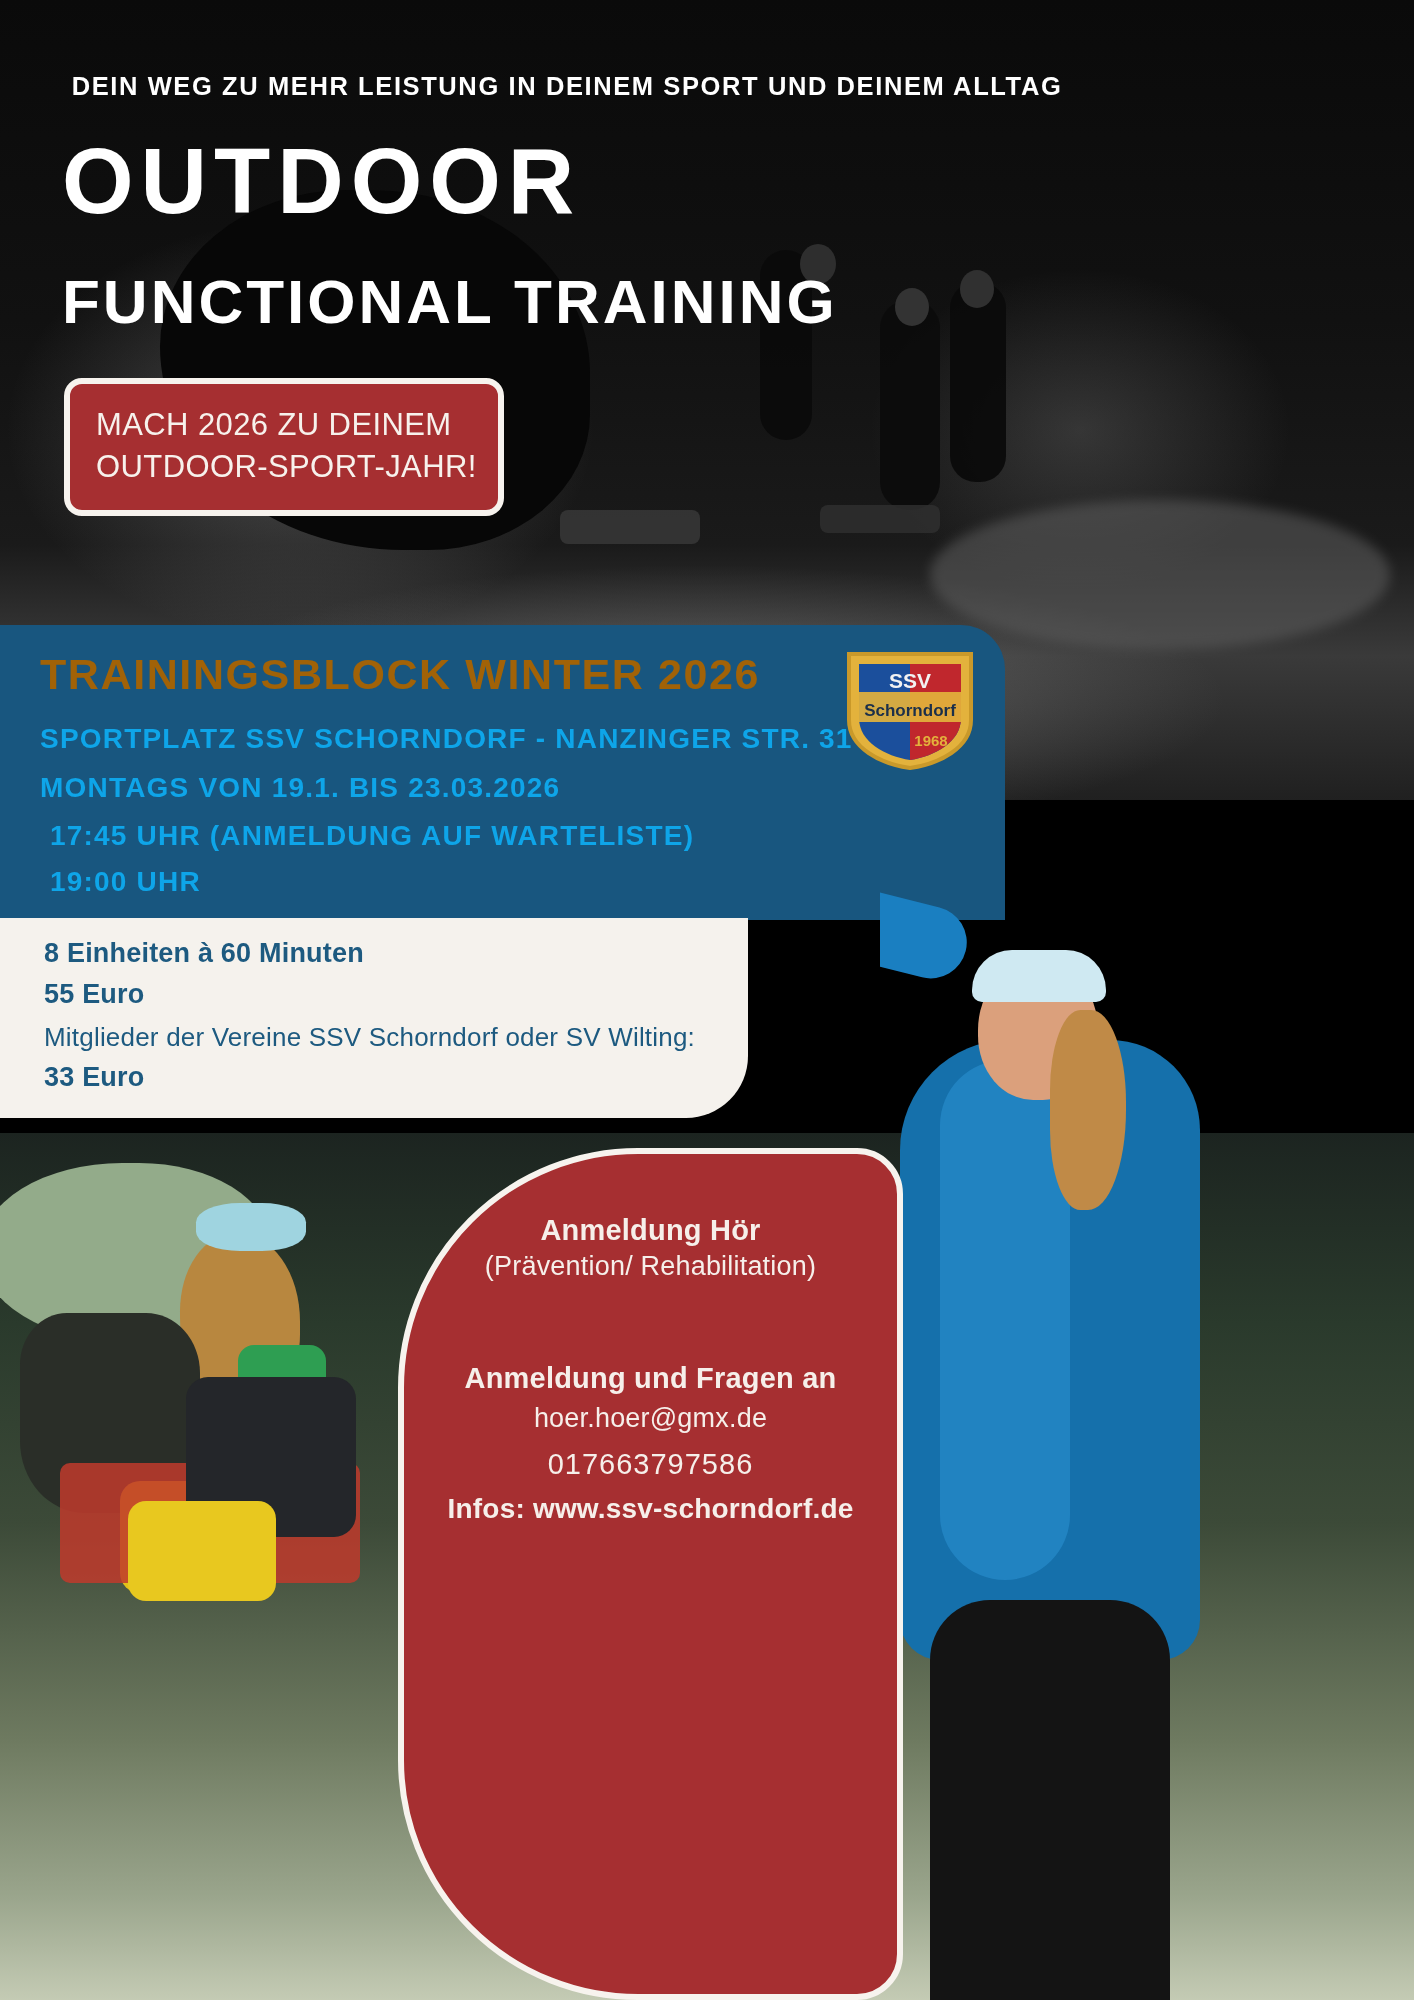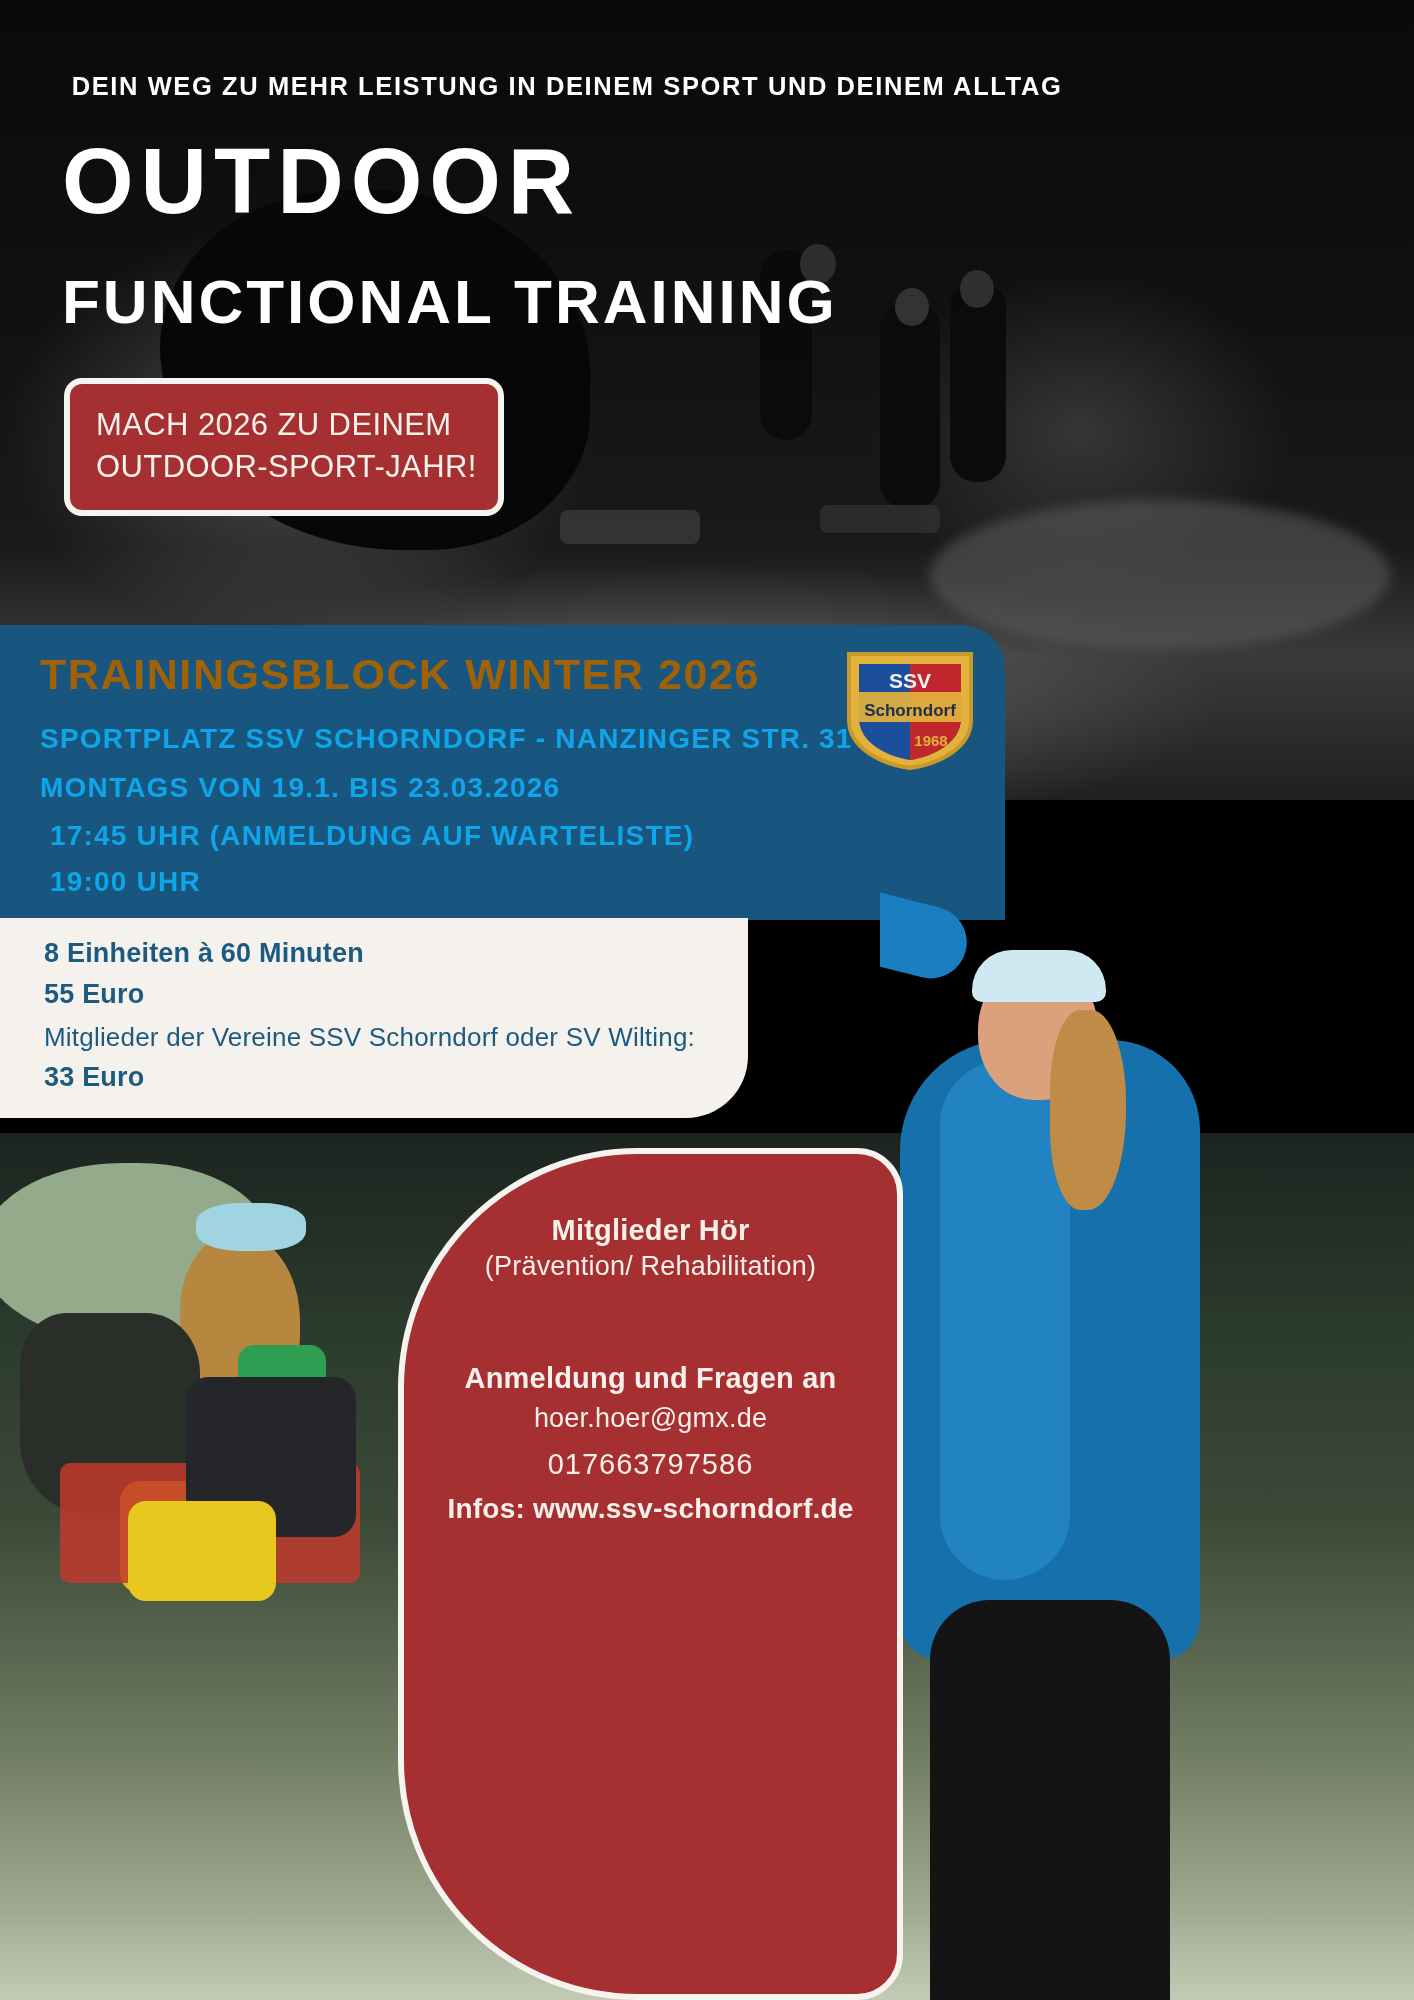--- a/index.html
+++ b/index.html
@@ -184,21 +184,21 @@
     <div class="blob" style="left:50px;top:840px;width:240px;height:400px;background:#141414;border-radius:60px 60px 0 0;"></div>
   </div>
 
   <div class="white-card"></div>
   <div class="wc-line wc1">8 Einheiten à 60 Minuten</div>
   <div class="wc-line wc2">55 Euro</div>
   <div class="wc-line wc3">Mitglieder der Vereine SSV Schorndorf oder SV Wilting:</div>
   <div class="wc-line wc4">33 Euro</div>
 
   <div class="red-card">
-    <div class="rc-line rc-name">Mitglieder Hör</div>
+    <div class="rc-line rc-name">Anmeldung Hör</div>
     <div class="rc-line rc-sub2">(Prävention/ Rehabilitation)</div>
     <div class="rc-line rc-head">Anmeldung und Fragen an</div>
     <div class="rc-line rc-mail">hoer.hoer@gmx.de</div>
     <div class="rc-line rc-phone">017663797586</div>
     <div class="rc-line rc-web">Infos: www.ssv-schorndorf.de</div>
   </div>
 
 </div>
 
 </body></html>

